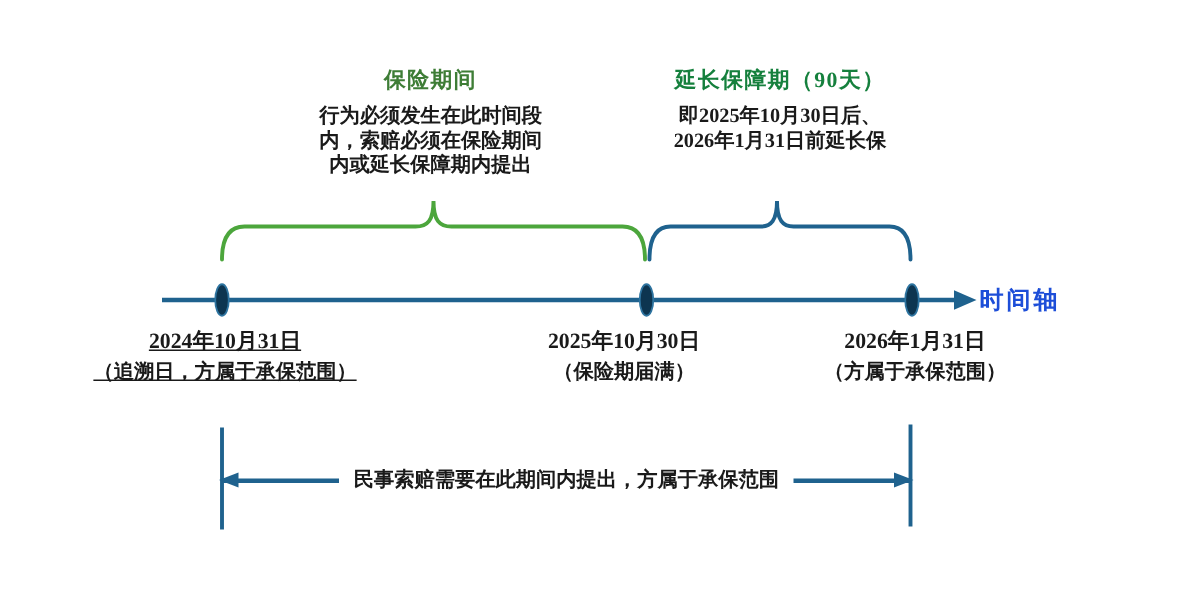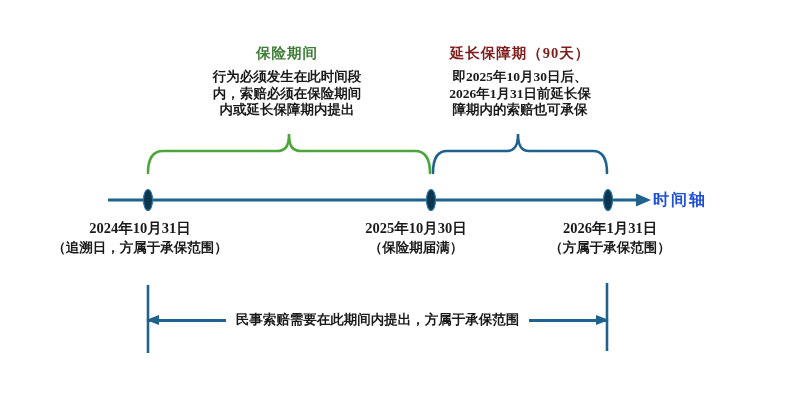--- a/index.html
+++ b/index.html
@@ -11,31 +11,31 @@
   .canvas *{box-sizing:border-box;}
   svg.layer{position:absolute;left:0;top:0;width:800px;height:400px;}
 
   
   .anno{position:absolute;top:44px;width:240px;text-align:center;font-weight:bold;}
   .anno .anno-title{font-size:14.5px;margin-bottom:6px;letter-spacing:1px;}
   .anno .anno-line{font-size:13.5px;line-height:16.5px;}
   .anno-green{left:167px;}
   .anno-green .anno-title{color:#3e7d36;}
   .anno-blue{left:400px;}
-  .anno-blue .anno-title{color:#7f1d1d;}
+  .anno-blue .anno-title{color:#15803d;}
 
   
   .axis-label{position:absolute;left:653px;top:190px;font-size:16px;font-weight:bold;
     color:#1d4ed8;letter-spacing:2px;white-space:nowrap;}
 
   
   .milestone{position:absolute;top:219px;width:260px;text-align:center;font-weight:bold;white-space:nowrap;}
   .milestone .m-date{font-size:14.5px;line-height:19px;}
   .milestone .m-note{font-size:13.5px;line-height:19px;}
-  .milestone-1{left:10px;}
+  .milestone-1{left:20px;text-decoration:underline;}
   .milestone-2{left:286px;}
   .milestone-3{left:480px;}
 
   
   .claim-row{position:absolute;left:148px;top:308px;width:459px;height:24px;
     display:flex;align-items:center;}
   .arrow-line{position:relative;flex:1;height:3px;background:#1f628e;}
   .arrow-line.left::before{content:"";position:absolute;left:0;top:50%;
     transform:translate(-2px,-50%);width:0;height:0;
     border-top:5.5px solid transparent;border-bottom:5.5px solid transparent;
@@ -72,21 +72,20 @@
     <div class="anno-title">保险期间</div>
     <div class="anno-line">行为必须发生在此时间段</div>
     <div class="anno-line">内，索赔必须在保险期间</div>
     <div class="anno-line">内或延长保障期内提出</div>
   </div>
 
   <div class="anno anno-blue">
     <div class="anno-title">延长保障期（90天）</div>
     <div class="anno-line">即2025年10月30日后、</div>
     <div class="anno-line">2026年1月31日前延长保</div>
-    <div class="anno-line">障期内的索赔也可承保</div>
   </div>
 
   <div class="axis-label">时间轴</div>
 
   <div class="milestone milestone-1">
     <div class="m-date">2024年10月31日</div>
     <div class="m-note">（追溯日，方属于承保范围）</div>
   </div>
   <div class="milestone milestone-2">
     <div class="m-date">2025年10月30日</div>

